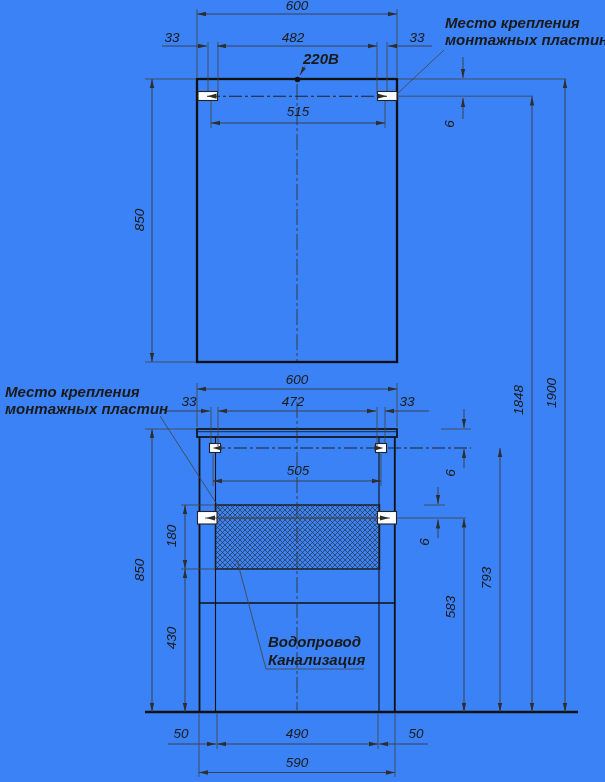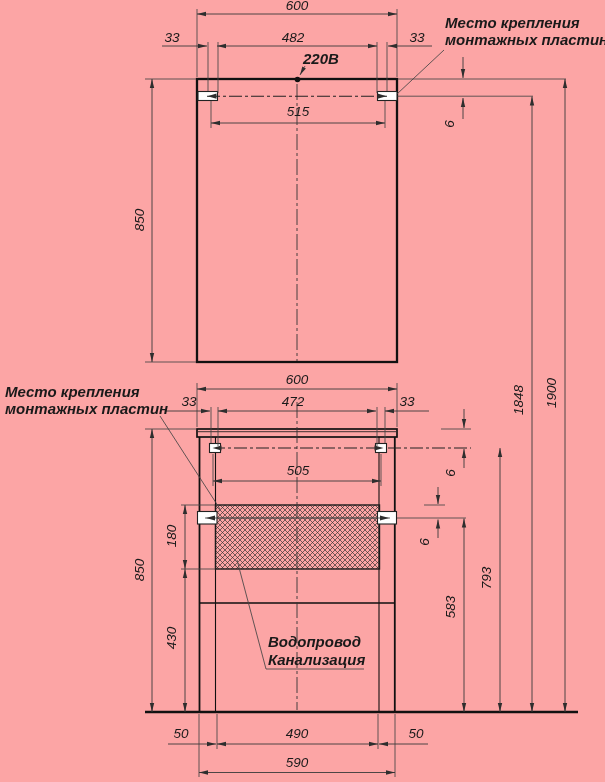--- a/index.html
+++ b/index.html
@@ -1,16 +1,16 @@
 <!DOCTYPE html>
 <html><head>
 <meta charset="utf-8">
 <style>
   html,body{margin:0;padding:0;background:#fff;}
-  .sheet{position:relative;width:605px;height:782px;background:#fca5a5;overflow:hidden;
+  .sheet{position:relative;width:605px;height:782px;background:#3b82f6;overflow:hidden;
          font-family:"Liberation Sans",sans-serif;}
   svg{display:block}
   text{font-family:"Liberation Sans",sans-serif;font-style:italic;fill:#1a1a1a;}
   .dim{font-size:13.5px;font-weight:400;}
   .lbl{font-size:15px;font-weight:700;}
   .obj{stroke:#111;fill:none;}
   .thin{stroke:#444;stroke-width:0.85;fill:none;}
   .dimln{stroke:#3a3a3a;stroke-width:0.9;fill:none;}
   .cl{stroke:#333;stroke-width:0.9;fill:none;stroke-dasharray:16 3 3 3;}
   .mount{stroke:#222;stroke-width:1.05;fill:none;stroke-dasharray:13 3 3 3;}

